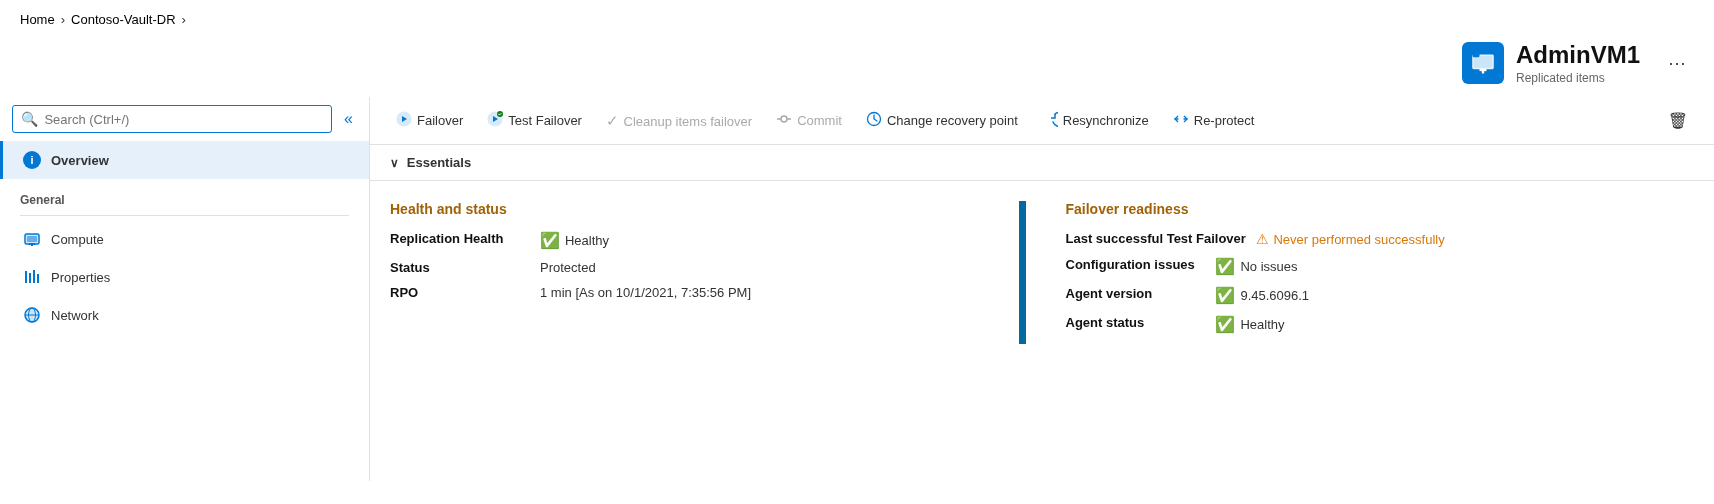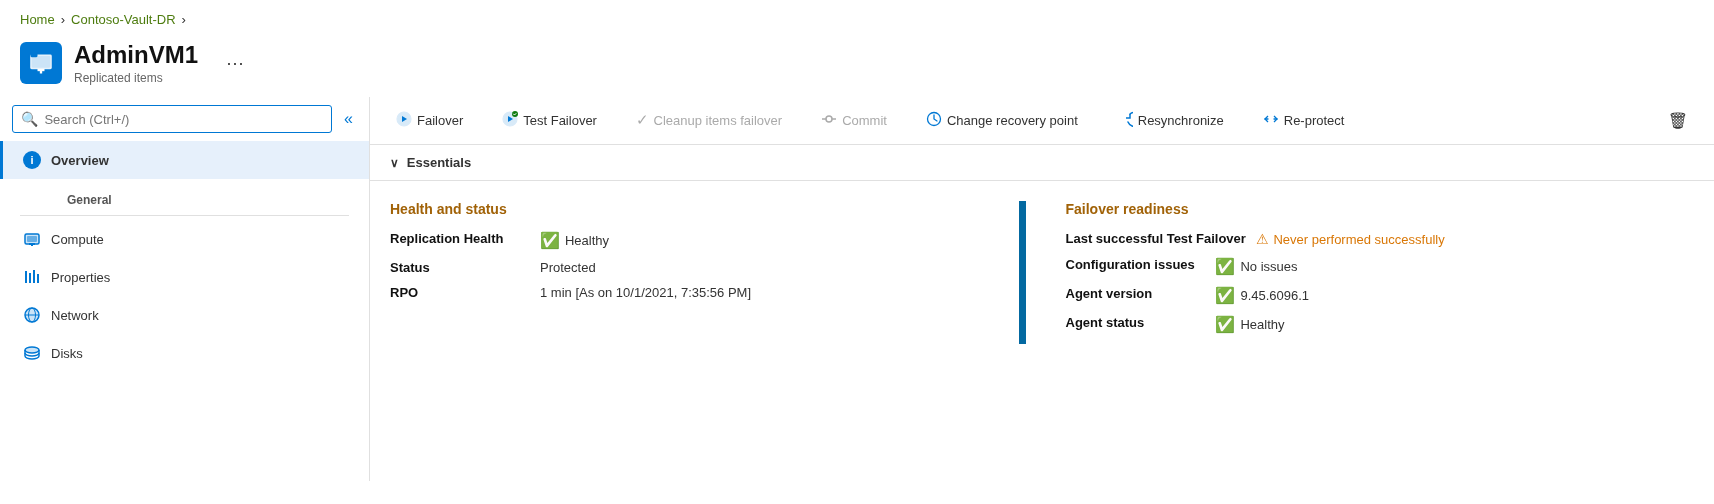--- a/index.html
+++ b/index.html
@@ -5,26 +5,27 @@
     * { box-sizing: border-box; margin: 0; padding: 0; }
     body { font-family: 'Segoe UI', Arial, sans-serif; background: #fff; font-size: 13px; color: #333; }
 
     
     .breadcrumb {
       display: flex; align-items: center; gap: 6px;
       padding: 12px 20px 6px 20px;
       font-size: 13px; color: #0078d4;
     }
     .breadcrumb span { color: #333; }
-    .breadcrumb a { color: #4d7c0f; text-decoration: none; }
+    .breadcrumb a { color: #000000; text-decoration: none; }
 
     
     .page-header {
       display: flex; align-items: center; gap: 12px;
       padding: 8px 20px 12px 20px;
+      justify-content: flex-end;
     }
     .vm-icon {
       width: 42px; height: 42px;
       background: #0078d4;
       border-radius: 6px;
       display: flex; align-items: center; justify-content: center;
       color: white; font-size: 20px;
     }
     .vm-icon svg { width: 28px; height: 28px; fill: white; }
     .page-title-group h1 { font-size: 24px; font-weight: 600; color: #111; }
@@ -79,30 +80,29 @@
       background: #e6f0fb;
       border-left: 3px solid #0078d4;
       font-weight: 600;
     }
     .nav-icon { width: 18px; height: 18px; display: flex; align-items: center; justify-content: center; }
 
     .nav-section-label {
       padding: 14px 20px 4px 20px;
       font-size: 12px; font-weight: 700; color: #555;
       text-transform: none;
-      margin-left: 47px;
     }
     .nav-divider { border: none; border-top: 1px solid #e0e0e0; margin: 4px 20px; }
 
     
     .main-area { flex: 1; overflow-y: auto; }
 
     
     .toolbar {
-      display: flex; align-items: flex-start; gap: 19px;
+      display: flex; align-items: flex-end; gap: 4px;
       padding: 8px 16px;
       border-bottom: 1px solid #e0e0e0;
       background: #fff;
     }
     .toolbar-btn {
       display: flex; align-items: center; gap: 5px;
       background: none; border: none; cursor: pointer;
       padding: 6px 10px; border-radius: 3px;
       font-size: 13px; color: #333;
       white-space: nowrap;
@@ -225,30 +225,20 @@
       <div class="nav-icon">
         <svg width="18" height="18" viewBox="0 0 18 18" fill="none">
           <circle cx="9" cy="9" r="7" stroke="#0078d4" stroke-width="1.5" fill="#cce4f7"></circle>
           <ellipse cx="9" cy="9" rx="3.5" ry="7" stroke="#0078d4" stroke-width="1"></ellipse>
           <line x1="2" y1="9" x2="16" y2="9" stroke="#0078d4" stroke-width="1"></line>
         </svg>
       </div>
       <span>Network</span>
     </div>
 
-    <div class="nav-item">
-      <div class="nav-icon">
-        <svg width="18" height="18" viewBox="0 0 18 18" fill="none">
-          <ellipse cx="9" cy="6" rx="7" ry="3" stroke="#0078d4" stroke-width="1.5" fill="#cce4f7"></ellipse>
-          <path d="M2 6v3c0 1.657 3.134 3 7 3s7-1.343 7-3V6" stroke="#0078d4" stroke-width="1.5" fill="none"></path>
-          <path d="M2 9v3c0 1.657 3.134 3 7 3s7-1.343 7-3V9" stroke="#0078d4" stroke-width="1.5" fill="none"></path>
-        </svg>
-      </div>
-      <span>Disks</span>
-    </div>
   </div>
 
   <div class="main-area">
 
     <div class="toolbar">
 
       <button class="toolbar-btn">
         <span class="toolbar-icon">
           <svg width="16" height="16" viewBox="0 0 16 16" fill="none">
             <circle cx="8" cy="8" r="7" fill="#0078d4" opacity="0.15" stroke="#0078d4" stroke-width="1.2"></circle>

